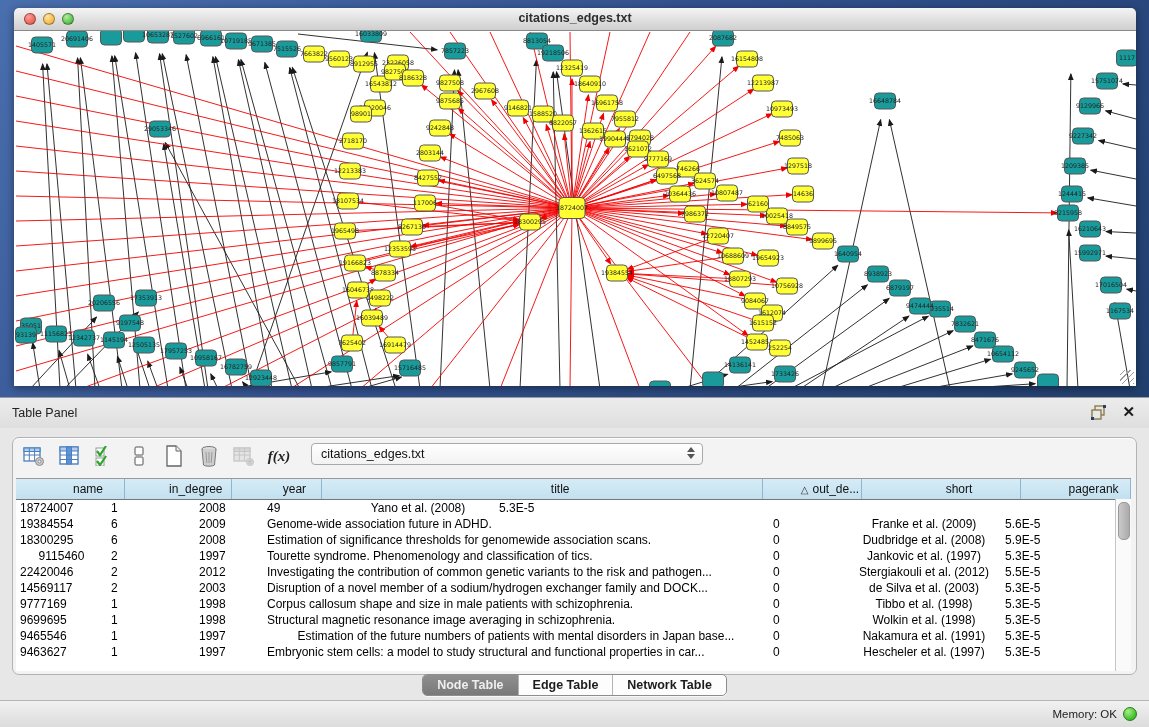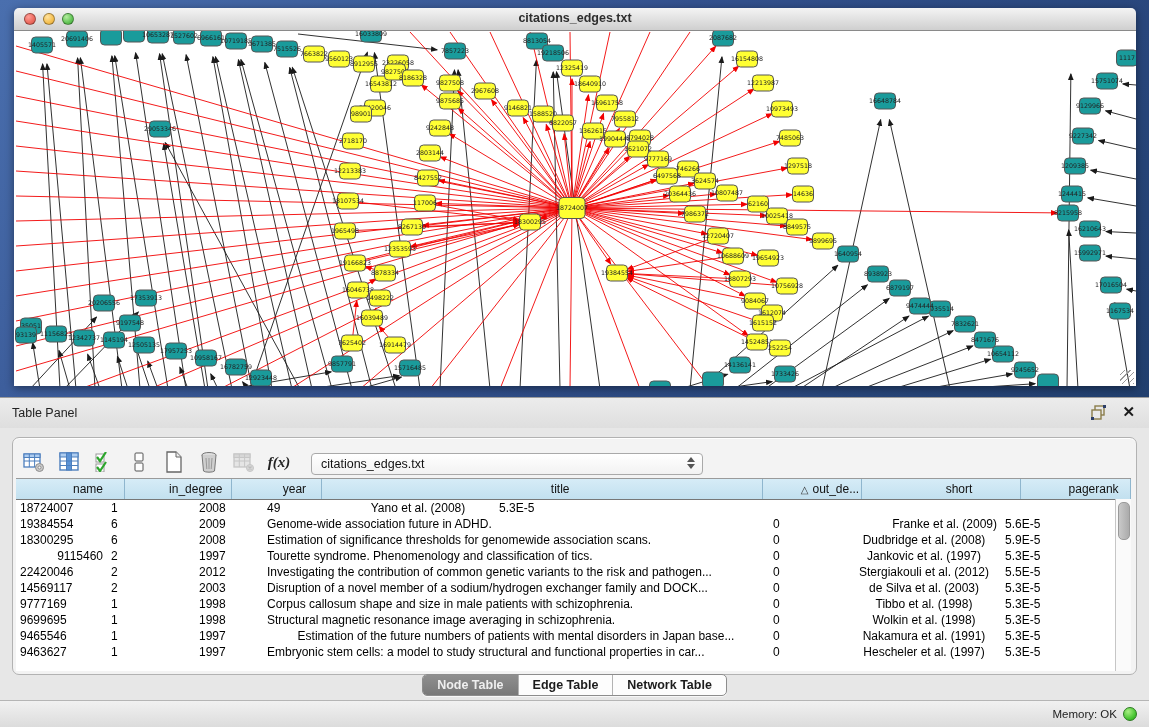--- a/index.html
+++ b/index.html
@@ -24,21 +24,21 @@
         background:repeating-linear-gradient(135deg,transparent 0 3px,#9a9a9a 3px 4px);}
   
   .panel-titlebar{position:absolute;left:0;top:397px;width:1149px;height:31px;
     background:linear-gradient(#ececec,#dedede);border-top:1px solid #9c9c9c;border-bottom:1px solid #c2c2c2;}
   .panel-titlebar .ptitle{position:absolute;left:12px;top:8px;font-size:12.5px;color:#222;}
   .float-btn{position:absolute;right:42px;top:7px;width:16px;height:16px;cursor:default;}
   .close-btn{position:absolute;right:14px;top:5px;font-size:15px;font-weight:700;color:#1a1a1a;cursor:default;}
   .panel-body{position:absolute;left:0;top:428px;width:1149px;height:272px;background:#e7e7e7;}
   .inner-box{position:absolute;left:12px;top:9px;width:1123px;height:236px;background:#f3f3f3;
              border:1px solid #b2b2b2;border-radius:7px;box-shadow:inset 0 1px 0 #fff;}
-  .toolbar{position:absolute;left:8px;top:5px;height:32px;display:flex;align-items:flex-end;gap:9px;}
+  .toolbar{position:absolute;left:8px;top:5px;height:32px;display:flex;align-items:flex-start;gap:9px;}
   .tbtn{width:26px;height:26px;display:flex;align-items:center;justify-content:center;border-radius:4px;}
   .tbtn svg{display:block;}
   .fx{font-family:"Liberation Serif",serif;font-style:italic;font-weight:700;font-size:15px;color:#222;}
   .combo{margin-left:10px;width:392px;height:22px;background:linear-gradient(#ffffff,#f2f2f2);
          border:1px solid #a9a9a9;border-radius:4px;position:relative;display:flex;align-items:center;
          font-size:12.5px;color:#111;padding-left:9px;box-sizing:border-box;}
   .combo .arrows{position:absolute;right:7px;top:3px;display:flex;flex-direction:column;gap:2px;}
   .combo .arrows i{display:block;width:0;height:0;border-left:4px solid transparent;border-right:4px solid transparent;}
   .combo .arrows .up{border-bottom:5px solid #555;}
   .combo .arrows .dn{border-top:5px solid #555;}
@@ -644,34 +644,34 @@
             <div class="td" style="width: 78px; text-align: left;">49</div>
             <div class="td" style="width: 154px; text-align: center;">Yano et al. (2008)</div>
             <div class="td" style="width: 92px; text-align: left;">5.3E-5</div>
           </div>
           <div class="trow">
             <div class="td" style="width: 91px; text-align: left;">19384554</div>
             <div class="td" style="width: 88px; text-align: left;">6</div>
             <div class="td" style="width: 68px; text-align: left;">2009</div>
             <div class="td" style="width: 506px; text-align: left;">Genome-wide association future in ADHD.</div>
             <div class="td" style="width: 78px; text-align: left;">0</div>
-            <div class="td" style="width: 154px; text-align: right;">Franke et al. (2009)</div>
+            <div class="td" style="width: 154px; text-align: center;">Franke et al. (2009)</div>
             <div class="td" style="width: 92px; text-align: left;">5.6E-5</div>
           </div>
           <div class="trow">
             <div class="td" style="width: 91px; text-align: left;">18300295</div>
             <div class="td" style="width: 88px; text-align: left;">6</div>
             <div class="td" style="width: 68px; text-align: left;">2008</div>
             <div class="td" style="width: 506px; text-align: left;">Estimation of significance thresholds for genomewide association scans.</div>
             <div class="td" style="width: 78px; text-align: left;">0</div>
             <div class="td" style="width: 154px; text-align: center;">Dudbridge et al. (2008)</div>
             <div class="td" style="width: 92px; text-align: left;">5.9E-5</div>
           </div>
           <div class="trow">
-            <div class="td" style="width: 91px; text-align: right;">9115460</div>
+            <div class="td" style="width: 91px; text-align: center;">9115460</div>
             <div class="td" style="width: 88px; text-align: left;">2</div>
             <div class="td" style="width: 68px; text-align: left;">1997</div>
             <div class="td" style="width: 506px; text-align: left;">Tourette syndrome. Phenomenology and classification of tics.</div>
             <div class="td" style="width: 78px; text-align: left;">0</div>
             <div class="td" style="width: 154px; text-align: center;">Jankovic et al. (1997)</div>
             <div class="td" style="width: 92px; text-align: left;">5.3E-5</div>
           </div>
           <div class="trow">
             <div class="td" style="width: 91px; text-align: left;">22420046</div>
             <div class="td" style="width: 88px; text-align: left;">2</div>

